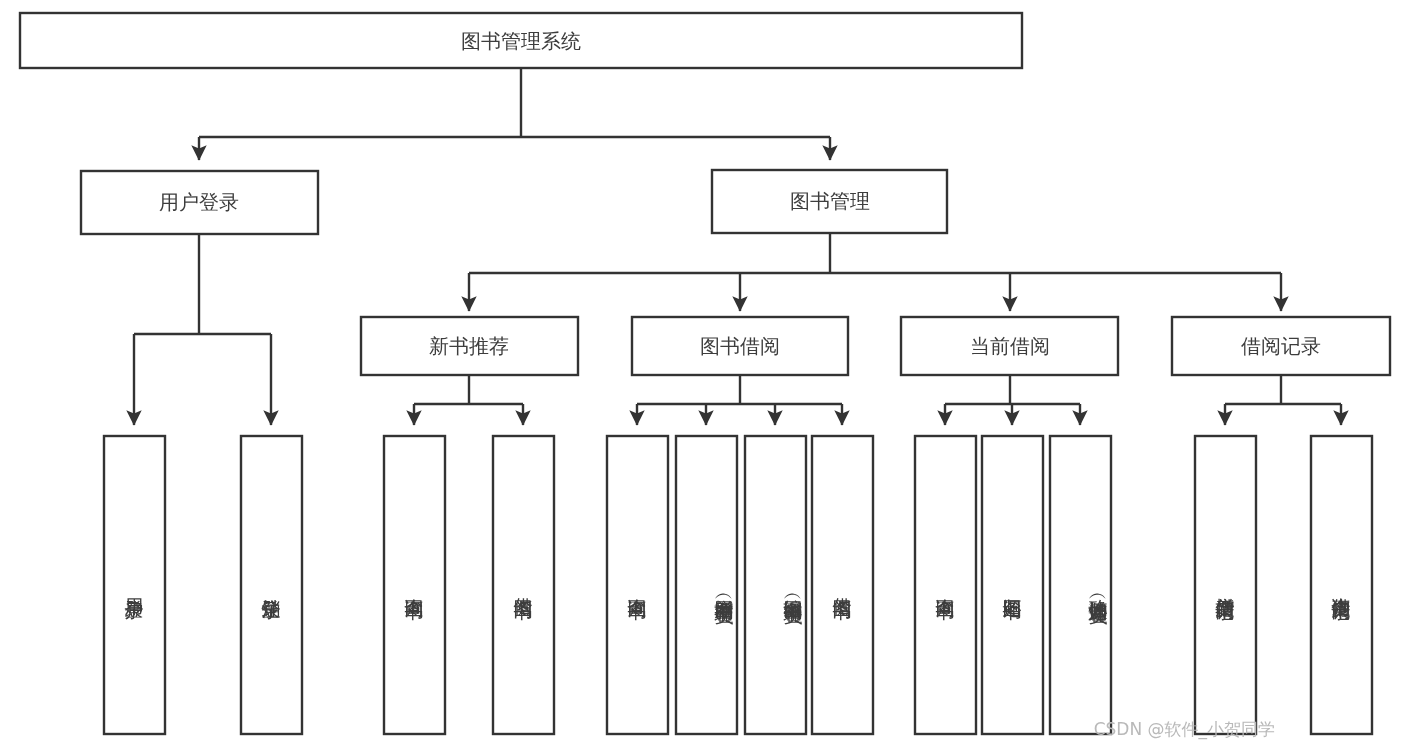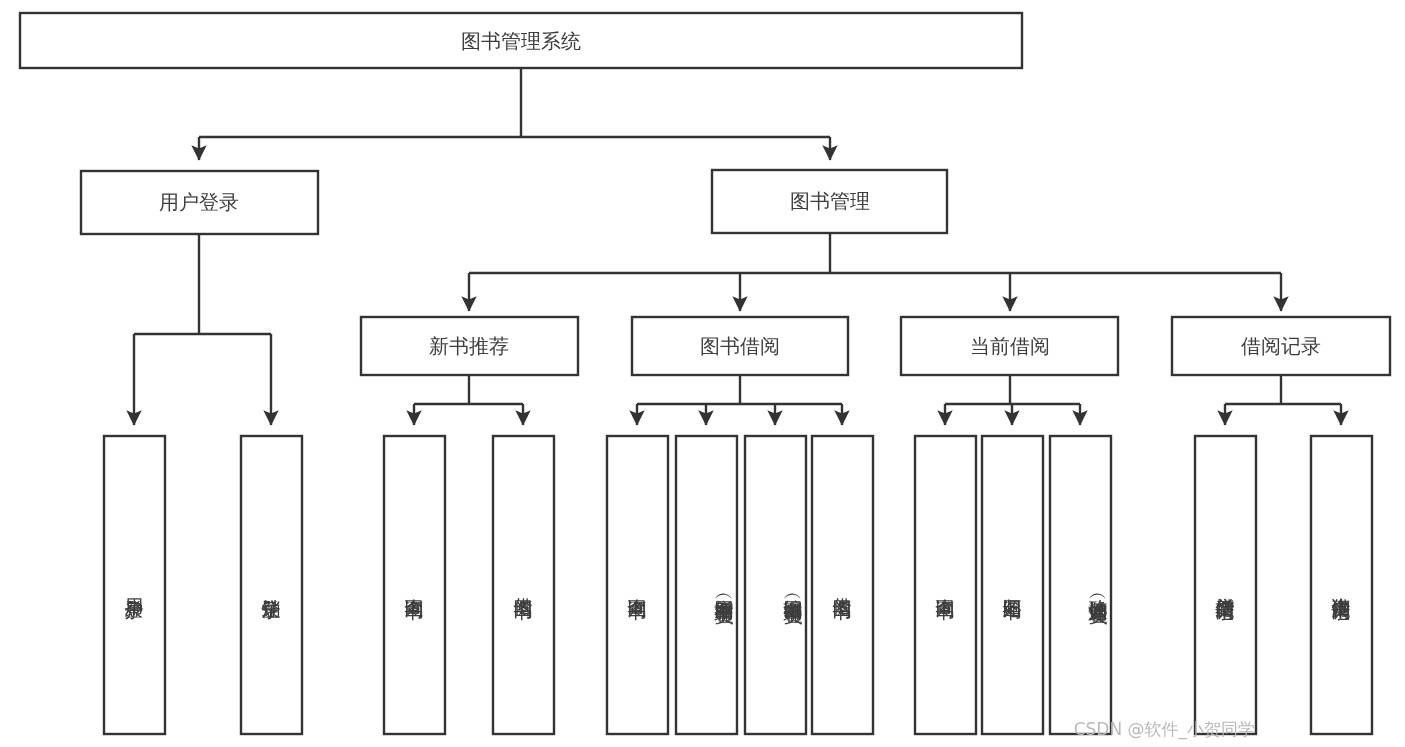--- a/index.html
+++ b/index.html
@@ -58,21 +58,21 @@
     text-orientation: upright;
     display: flex;
     align-items: center;
     justify-content: center;
     letter-spacing: 1px;
     white-space: nowrap;
     pointer-events: none;
   }
   .watermark {
     position: absolute;
-    right: 20px;
+    right: 0;
     bottom: 6px;
     font-family: "DejaVu Sans", "Liberation Sans", sans-serif;
     font-size: 17px;
     color: #b9b9b9;
     white-space: nowrap;
   }
 </style>
 </head>
 <body>
 

